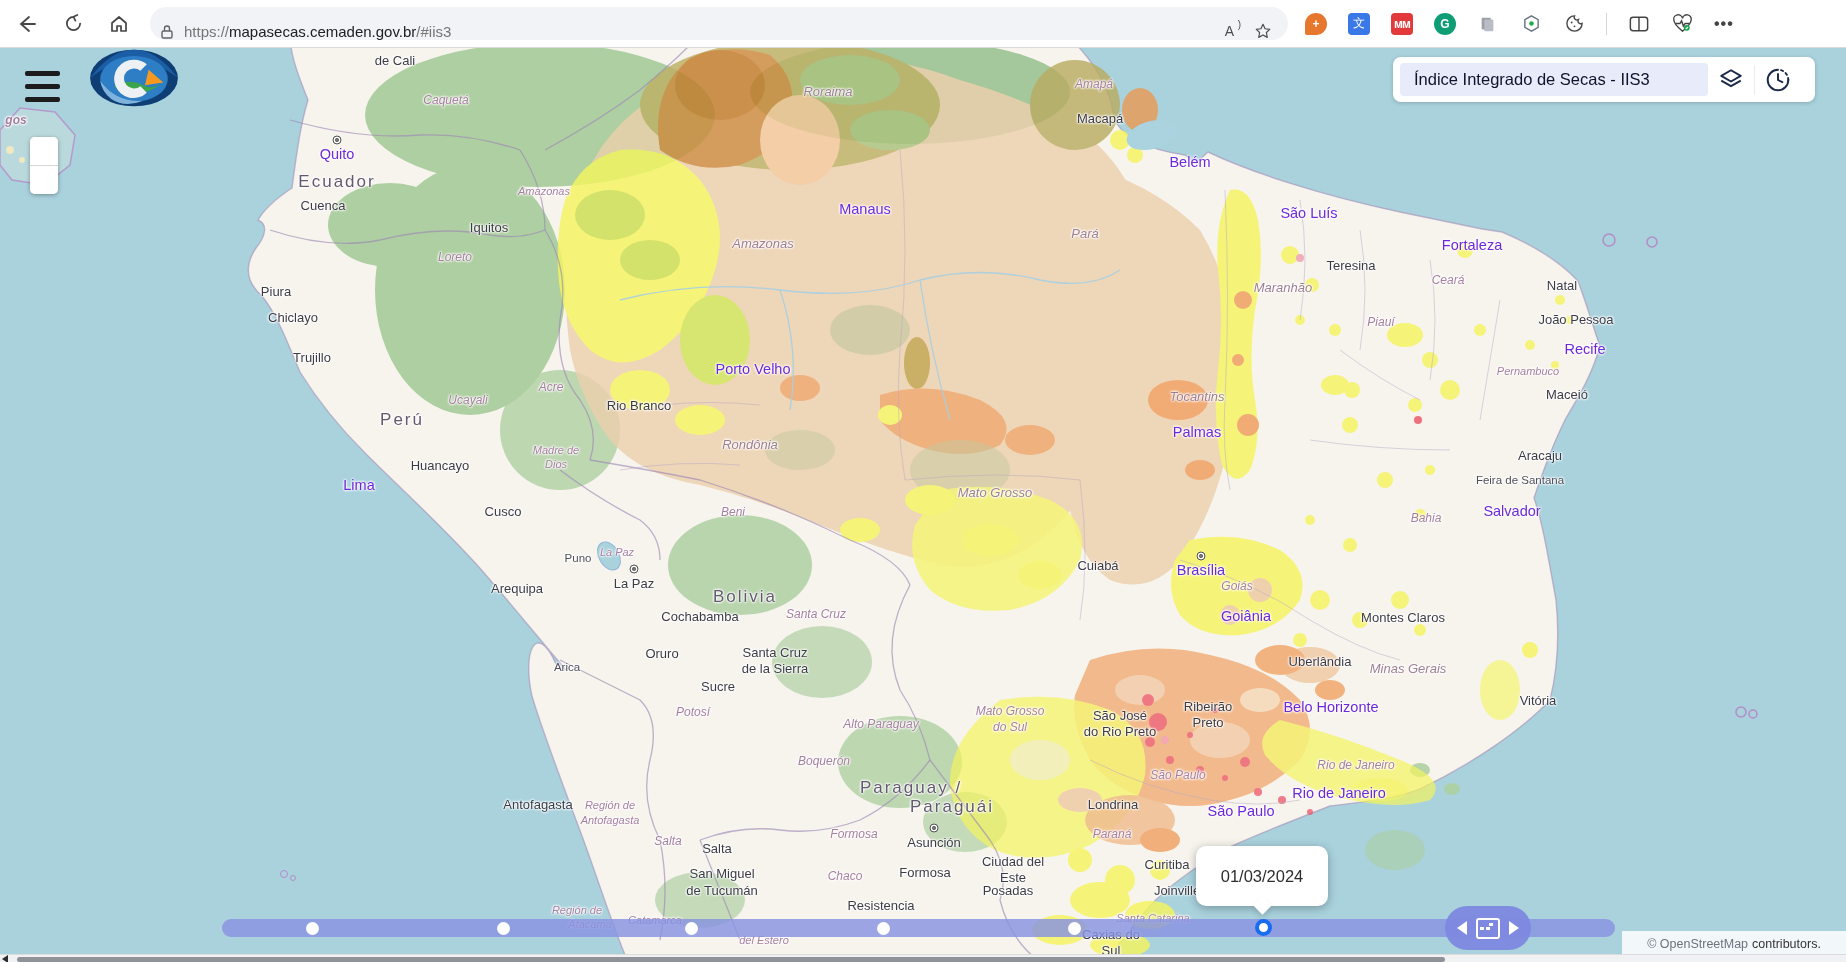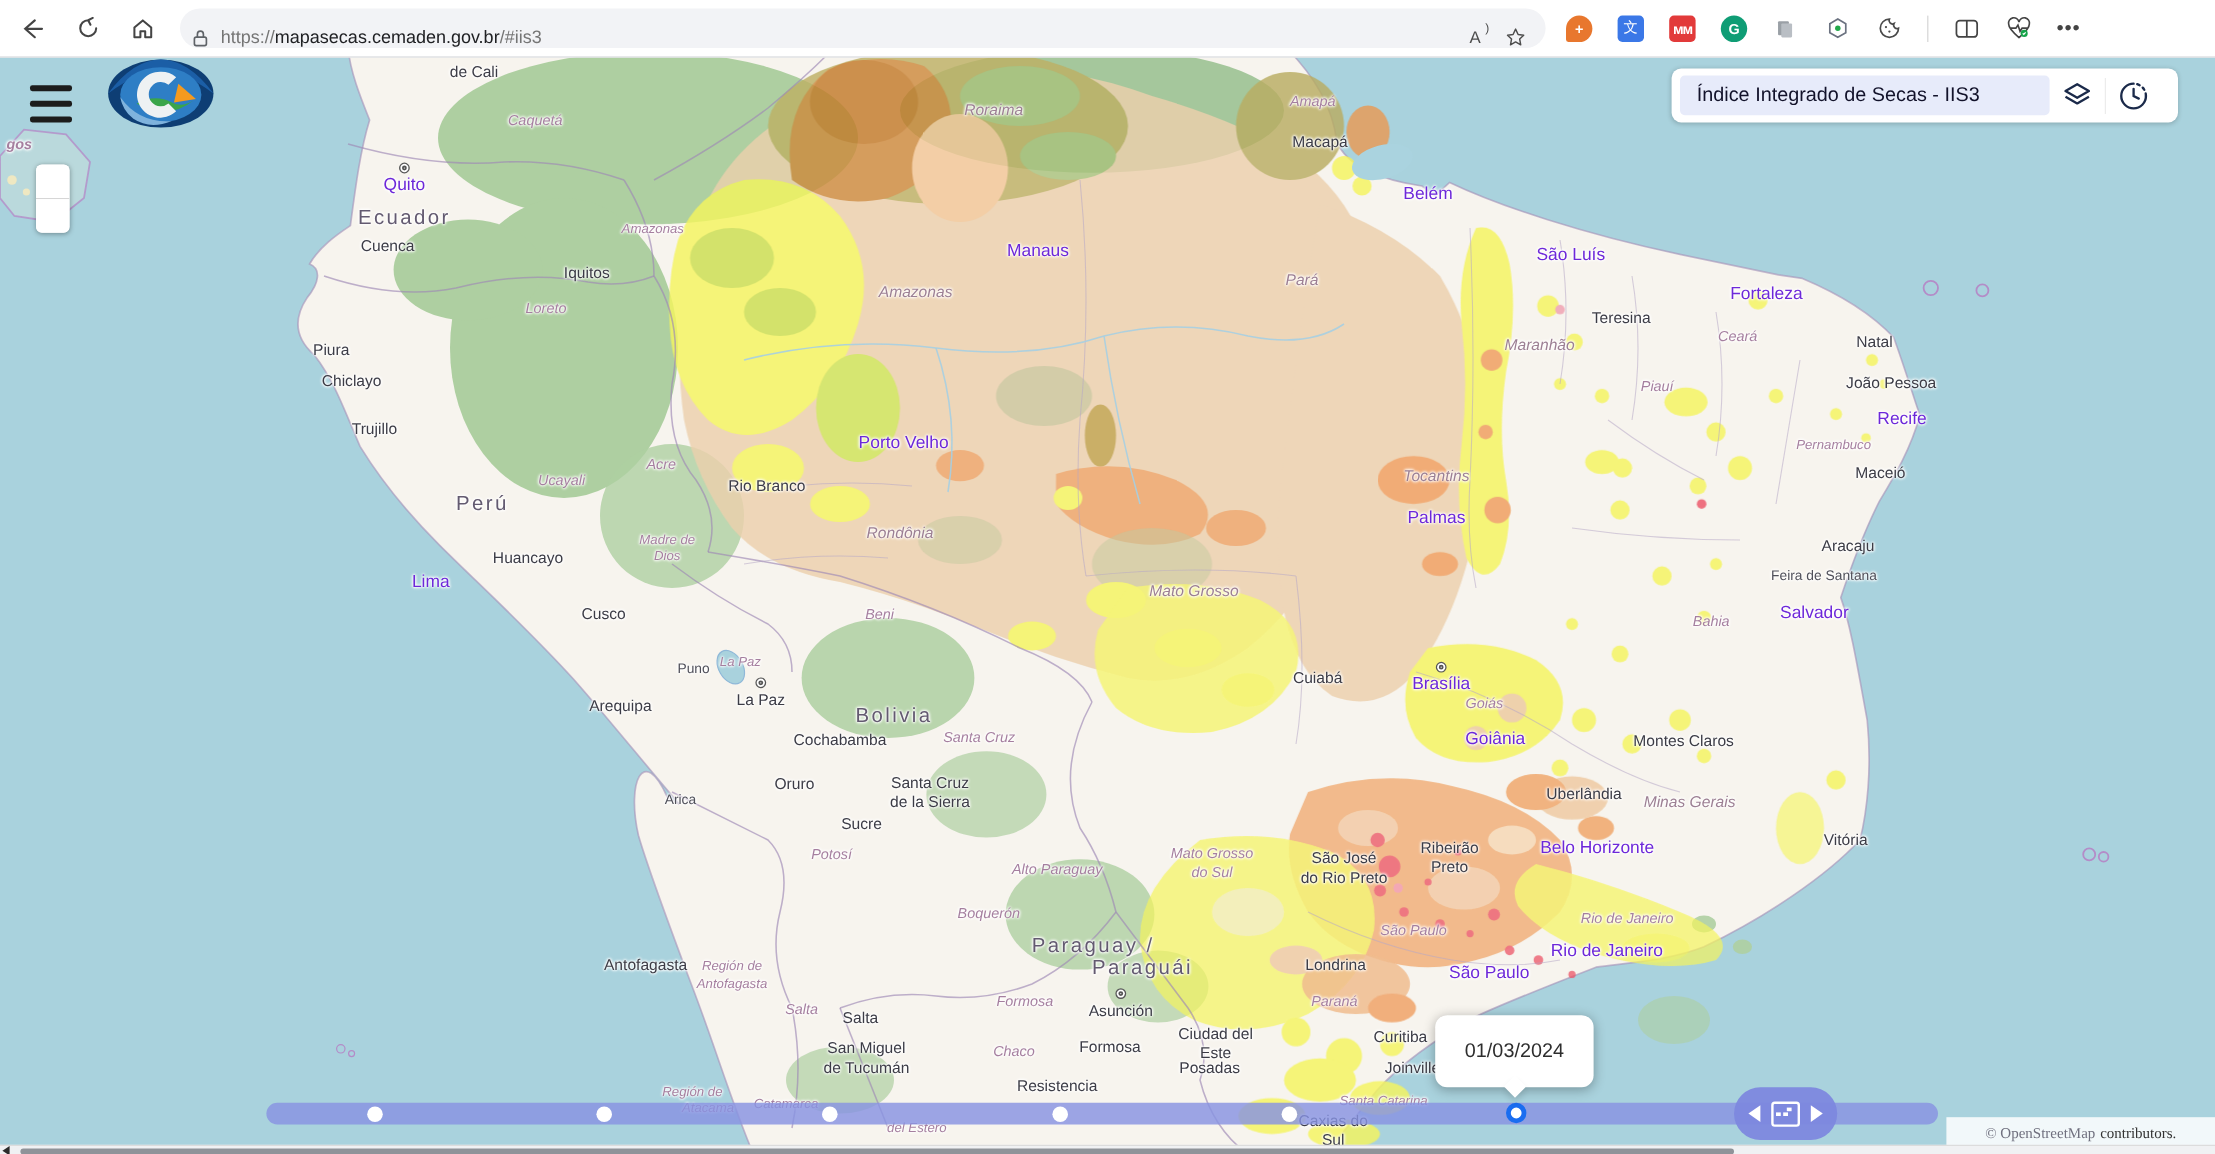--- a/index.html
+++ b/index.html
@@ -80,21 +80,21 @@
   .cal{width:20px;height:17px;border:2px solid #fff;border-radius:3px;position:relative;cursor:pointer;}
   .cal::before{content:"";position:absolute;left:2px;top:7px;width:4px;height:3px;background:#fff;
     box-shadow:6px 0 0 #fff,9px -4px 0 #fff;}
   .tooltip{position:absolute;left:1196px;top:846px;width:132px;height:60px;background:#fff;border-radius:10px;
     z-index:7;box-shadow:0 2px 10px rgba(0,0,0,.3);display:flex;align-items:center;justify-content:center;
     font-size:16.5px;color:#2e2e2e;}
   .tooltip::after{content:"";position:absolute;left:60px;bottom:-6px;width:13px;height:13px;background:#fff;
     transform:rotate(45deg);box-shadow:3px 3px 6px rgba(0,0,0,.12);}
 
   .attrib{position:absolute;left:1622px;top:931px;width:224px;height:26px;background:rgba(255,255,255,.85);
-    z-index:7;display:flex;align-items:center;justify-content:center;font-size:12.5px;color:#333;font-family:Liberation Serif, serif;}
+    z-index:7;display:flex;align-items:center;justify-content:center;font-size:12.5px;color:#333;}
   .attrib .osm{color:#70707f;margin-right:4px;}
 
   
   .hscroll{position:absolute;left:0;top:954px;width:1846px;height:8px;background:#f0f1f3;
     border-top:1px solid #dcdcdc;z-index:40;}
   .hthumb{position:absolute;left:17px;top:956.5px;width:1428px;height:5px;background:#8f9399;border-radius:3px;z-index:41;cursor:pointer;}
   .harrow{position:absolute;top:955px;width:0;height:0;border-style:solid;z-index:41;}
   .harrow.l{left:2px;border-width:4px 6px 4px 0;border-color:transparent #2b2b2b transparent transparent;}
 </style>
 </head>

